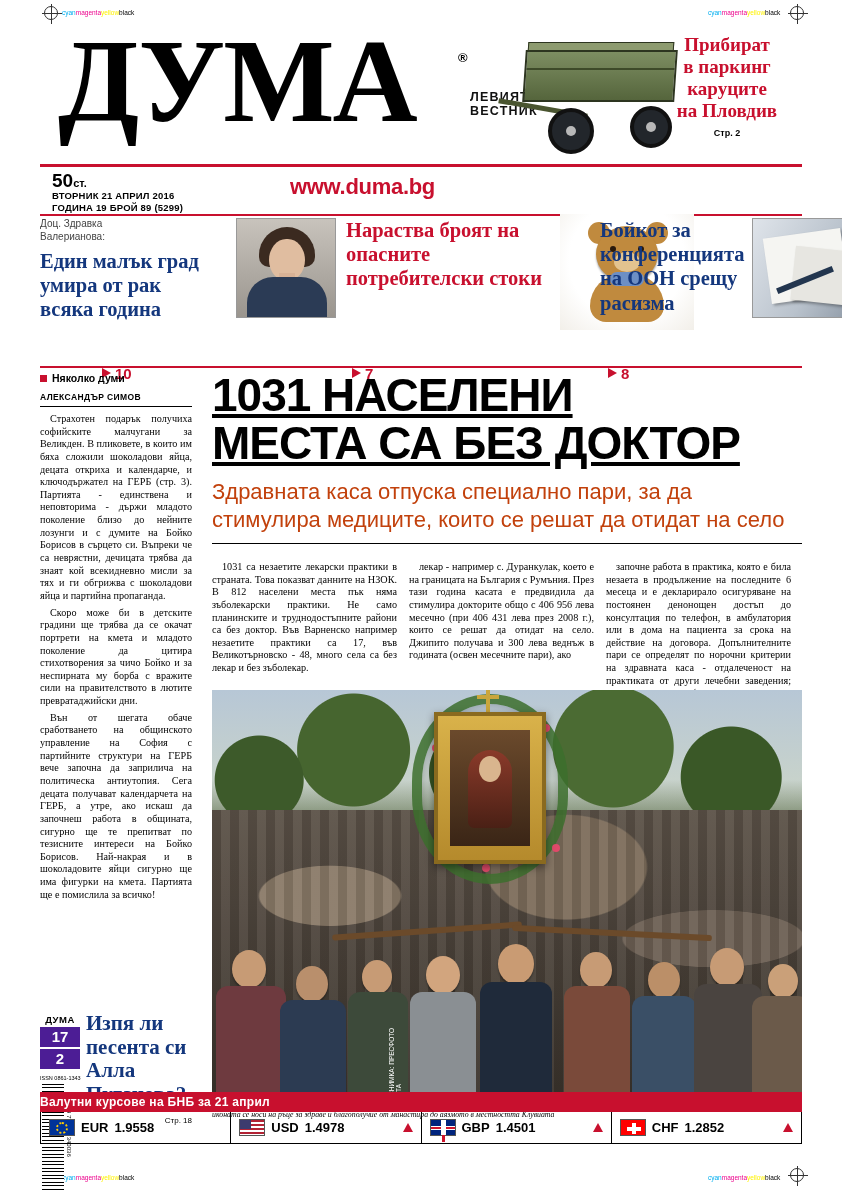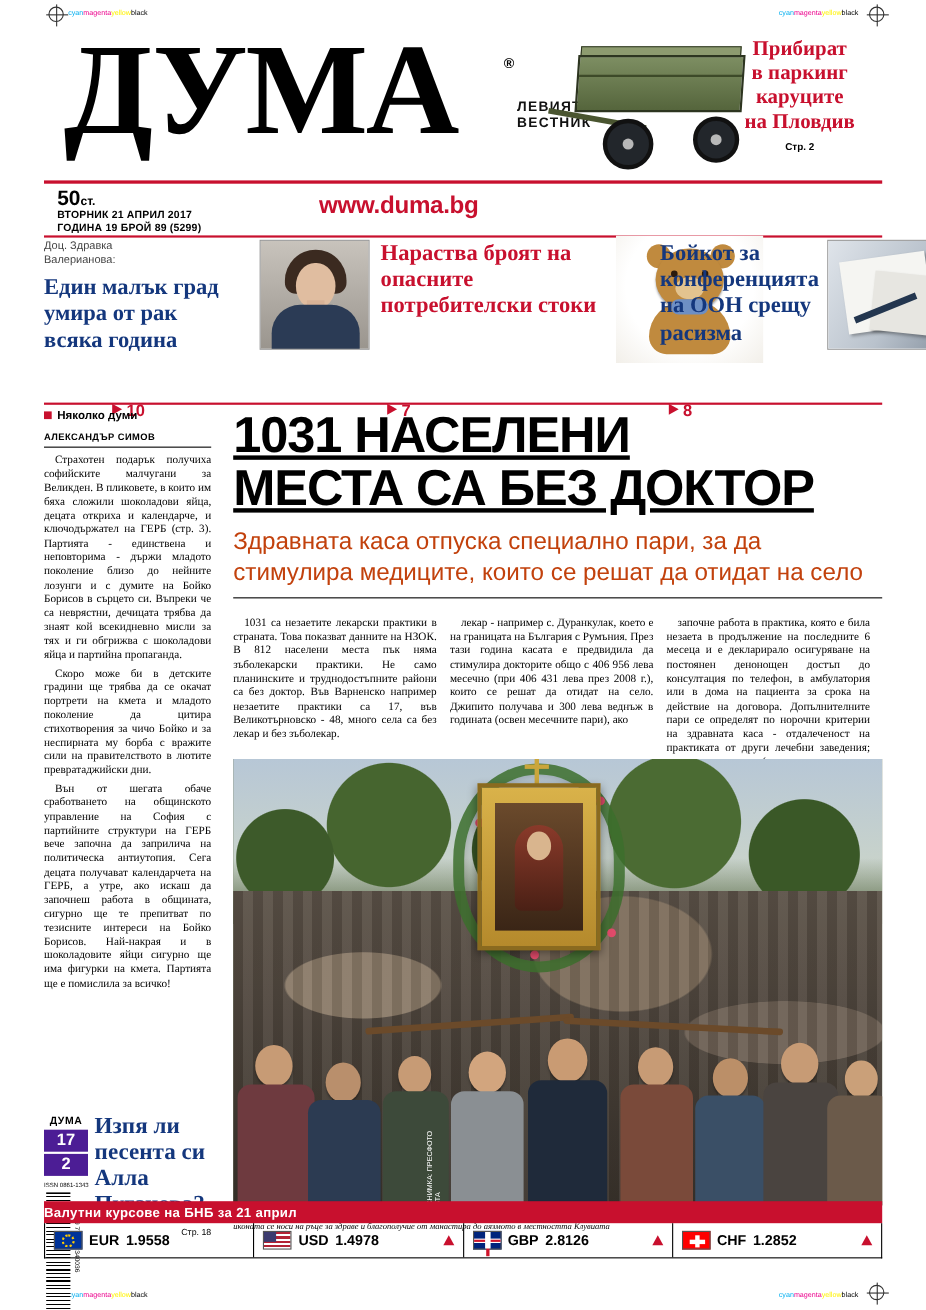--- a/index.html
+++ b/index.html
@@ -292,21 +292,21 @@
       <div>на Пловдив</div>
       <span class="pg">Стр. 2</span>
     </div>
   </div>
 
   <div class="red-rule" style="left:40px;top:164px;width:762px;height:3px;"></div>
 
   <div class="infoline">
     <div class="price"><span>50</span><small>ст.</small></div>
     <div class="dateline">
-      <div>ВТОРНИК 21 АПРИЛ 2017</div>
+      <div>ВТОРНИК 21 АПРИЛ 2016</div>
       <div>ГОДИНА 19 БРОЙ 89 (5299)</div>
     </div>
     <div class="site">www.duma.bg</div>
   </div>
 
   <div class="red-rule" style="left:40px;top:214px;width:762px;height:2px;"></div>
 
   <div class="teasers">
 
     <div class="tz tz-left">
@@ -486,21 +486,21 @@
         <div class="cur-val">1.4978</div>
         <div class="tri-up"></div>
       </div>
 
       <div class="cur-cell">
         <div class="flag flag-uk">
             <div class="cr"></div>
             <div class="cr2"></div>
           </div>
         <div class="cur-code">GBP</div>
-        <div class="cur-val">2.8126</div>
+        <div class="cur-val">1.4501</div>
         <div class="tri-up"></div>
       </div>
 
       <div class="cur-cell">
         <div class="flag flag-ch"></div>
         <div class="cur-code">CHF</div>
         <div class="cur-val">1.2852</div>
         <div class="tri-up"></div>
       </div>
     </div>

